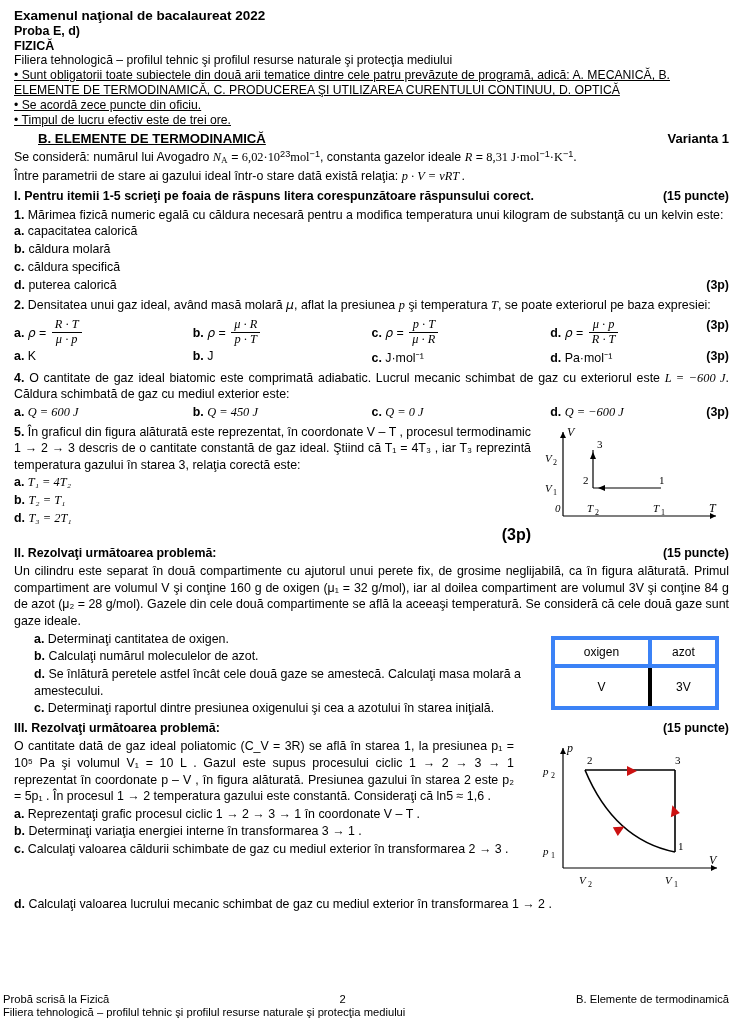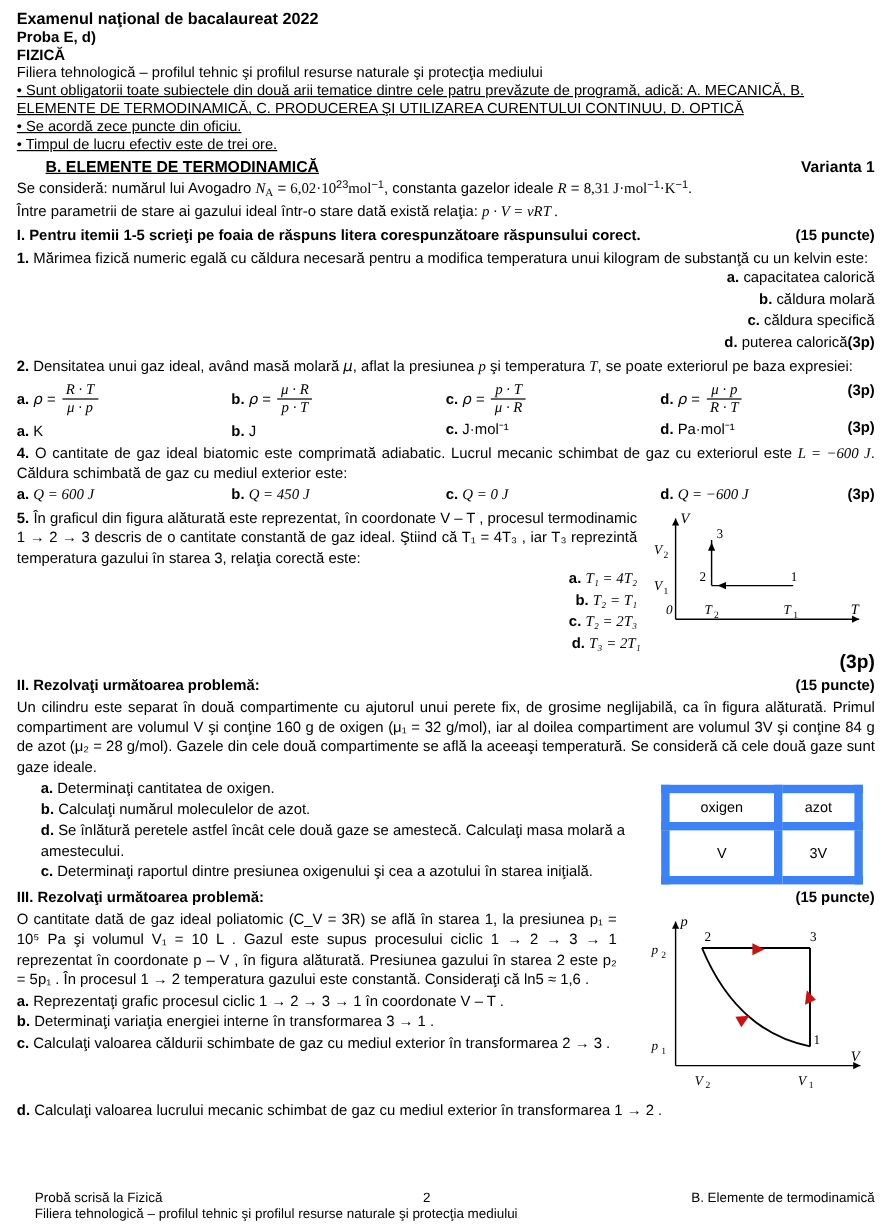--- a/index.html
+++ b/index.html
@@ -47,22 +47,22 @@
   p.body {
     font-size: 12.4px;
     line-height: 1.34;
     margin: 2px 0 0 0;
     text-align: justify;
   }
   p.body.nj { text-align: left; }
   .pts { float: right; font-weight: bold; font-size: 12.4px; }
 
   .item { font-size: 12.4px; line-height: 1.34; margin-top: 1px; }
-  .choices-col { font-size: 12.4px; line-height: 1.45; margin: 0 0 0 0; text-align: right; }
-  .choices-row { display: flex; font-size: 12.4px; align-items: flex-end; margin-top: 2px; }
+  .choices-col { font-size: 12.4px; line-height: 1.45; margin: 0 0 0 0; }
+  .choices-row { display: flex; font-size: 12.4px; align-items: flex-start; margin-top: 2px; }
   .choices-row > div { }
   .c4 > div { width: 25%; }
   .ch-lab { font-weight: bold; }
 
   
   .m { font-family: "Liberation Serif", serif; font-style: italic; }
   .mu { font-family: "DejaVu Sans", sans-serif; font-style: italic; }
   .mr { font-family: "Liberation Serif", serif; font-style: normal; }
   sub { font-size: 74%; vertical-align: -0.25em; font-style: normal; }
   sup { font-size: 74%; vertical-align: 0.45em; font-style: normal; }
@@ -72,40 +72,40 @@
     text-align: center;
     font-size: 12.4px;
     line-height: 1.12;
     margin: 0 2px;
   }
   .frac .num { display: block; padding: 0 3px; }
   .frac .den { display: block; border-top: 1px solid #000; padding: 0 3px; }
 
   .footer {
     position: absolute;
-    left: 29px;
+    left: 3px;
     right: 14px;
     bottom: 6px;
     font-size: 11.2px;
   }
   .footer .line1 { display: flex; justify-content: space-between; }
   .footer .line2 { margin-top: 1px; }
 
   .clear { clear: both; }
   .float-r { float: right; }
   .fig-vt { width: 182px; height: 96px; }
   .fig-pv { width: 190px; }
   .tbl-cyl {
     border-collapse: collapse;
     width: 168px;
     font-size: 12px;
     text-align: center;
   }
   .tbl-cyl td, .tbl-cyl th {
-    border: 7px solid #3b82f6;
+    border: 4px solid #3b82f6;
     height: 22px;
     font-weight: normal;
   }
 </style>
 </head>
 <body>
 
 <div class="page">
 
   <div class="t-title1 center">Examenul naţional de bacalaureat 2022</div>
@@ -237,21 +237,20 @@
         <text x="118" y="58" font-family="Liberation Serif, serif" font-size="11">1</text>
       </svg>
     </div>
     <p class="body" style="margin:0;">
       <span class="bold">5.</span>
       <span>În graficul din figura alăturată este reprezentat, în coordonate V – T , procesul termodinamic 1 → 2 → 3 descris de o cantitate constantă de gaz ideal. Ştiind că T₁ = 4T₃ , iar T₃ reprezintă temperatura gazului în starea 3, relaţia corectă este:</span>
     </p>
     <div class="choices-col" style="width:520px;">
       <div><span class="ch-lab">a.</span> <span class="m">T₁ = 4T₂</span></div>
       <div><span class="ch-lab">b.</span> <span class="m">T₂ = T₁</span></div>
-      <div><span class="ch-lab">c.</span> <span class="m">T₂ = 2T₃</span></div>
       <div><span class="ch-lab">d.</span> <span class="m">T₃ = 2T₁</span></div>
     </div>
     <div class="clear"></div>
     <div class="body" style="text-align:right;font-weight:bold;margin-top:-2px;">(3p)</div>
   </div>
 
   <p class="body nj bold" style="margin-top:1px;">
     <span class="pts">(15 puncte)</span>
     <span>II. Rezolvaţi următoarea problemă:</span>
   </p>

